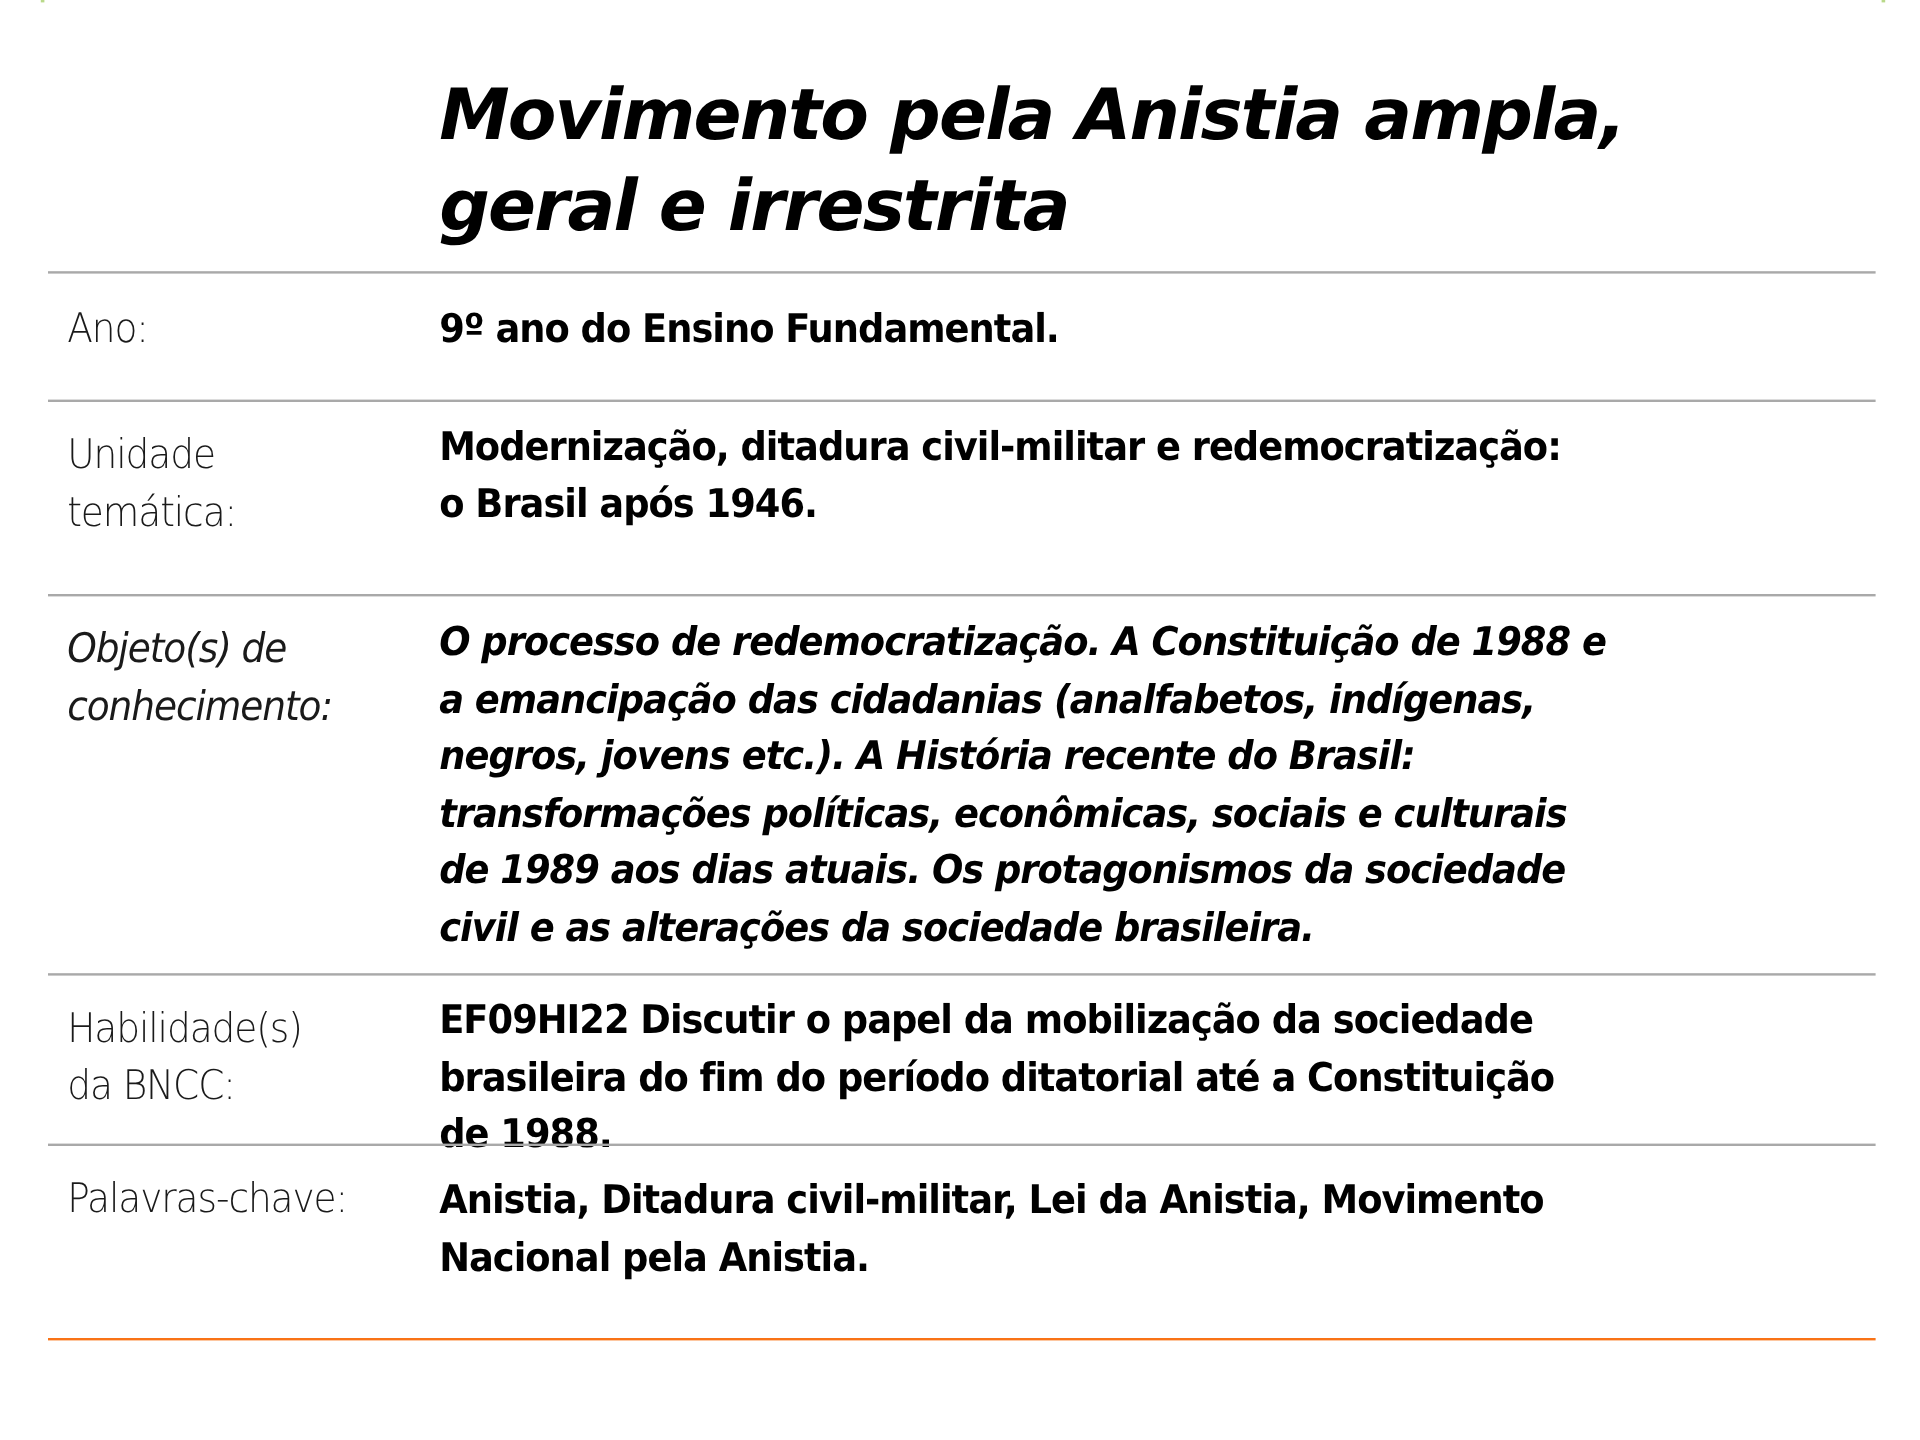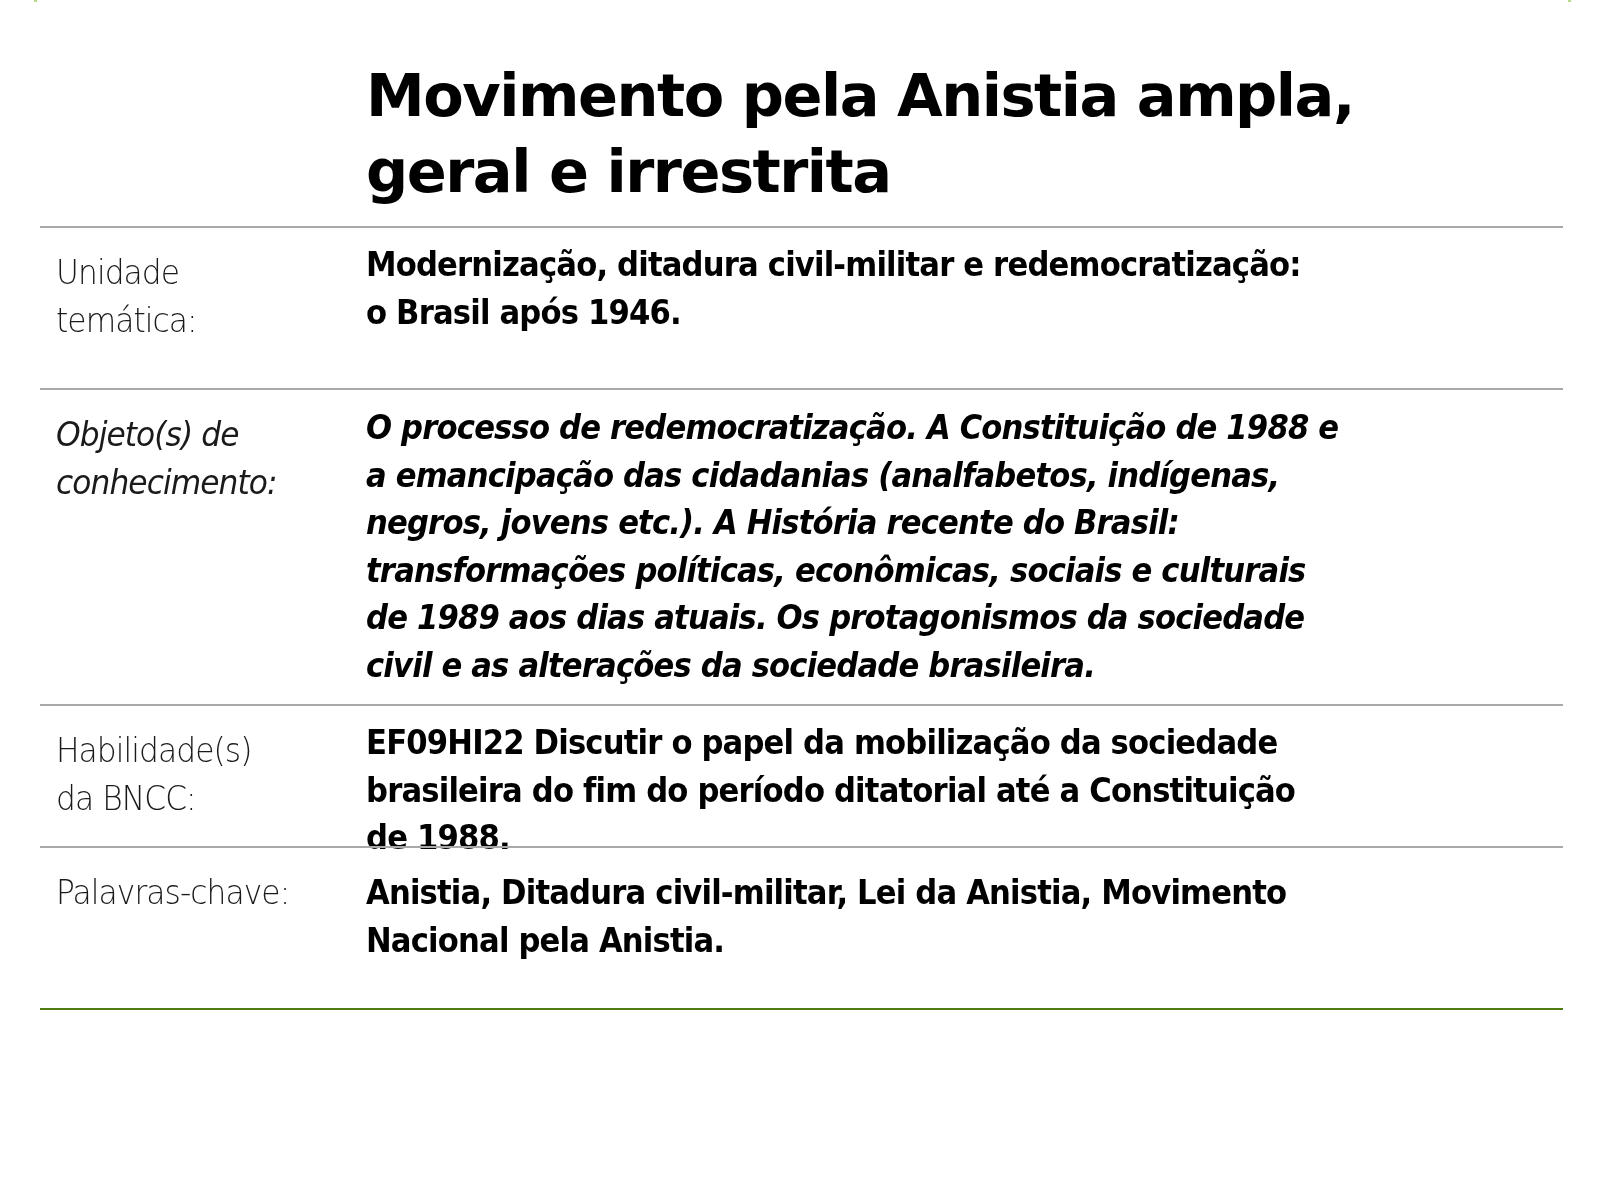--- a/index.html
+++ b/index.html
@@ -46,21 +46,21 @@
       left: 40px;
       top: 226px;
       width: 1523px;
     }
     .row {
       position: relative;
       border-top: 2px solid #a9a9a9;
       box-sizing: border-box;
     }
     .row.last {
-      border-bottom: 2px solid #4d7c0f;
+      border-bottom: 2px solid #f97316;
     }
     .label {
       position: absolute;
       left: 16px;
       width: 290px;
       font-family: "DejaVu Sans", sans-serif;
       font-weight: 200;
       font-size: 34px;
       line-height: 48px;
       color: #1a1a1a;
@@ -83,25 +83,29 @@
       white-space: pre-line;
     }
   </style>
 </head>
 <body>
 
 <div class="corner-mark left"></div>
 <div class="corner-mark right"></div>
 
 <div class="title-block">
-  <h1 class="title" style="white-space: pre-line;">Movimento pela Anistia ampla,
+  <h1 class="title" style="white-space: pre-line; font-style: italic;">Movimento pela Anistia ampla,
 geral e irrestrita</h1>
 </div>
 
 <div class="table">
+  <div class="row" style="height:107px;">
+    <div class="label" style="top:22px;white-space:pre-line;">Ano:</div>
+    <div class="value" style="top:22px;">9º ano do Ensino Fundamental.</div>
+  </div>
 
   <div class="row" style="height:162px;text-decoration:underline;">
     <div class="label" style="top:20px;white-space:pre-line;">Unidade
 temática:</div>
     <div class="value" style="top:13px;">Modernização, ditadura civil-militar e redemocratização:
 o Brasil após 1946.</div>
   </div>
 
   <div class="row" style="height:316px;font-style:italic;">
     <div class="label" style="top:20px;white-space:pre-line;">Objeto(s) de

